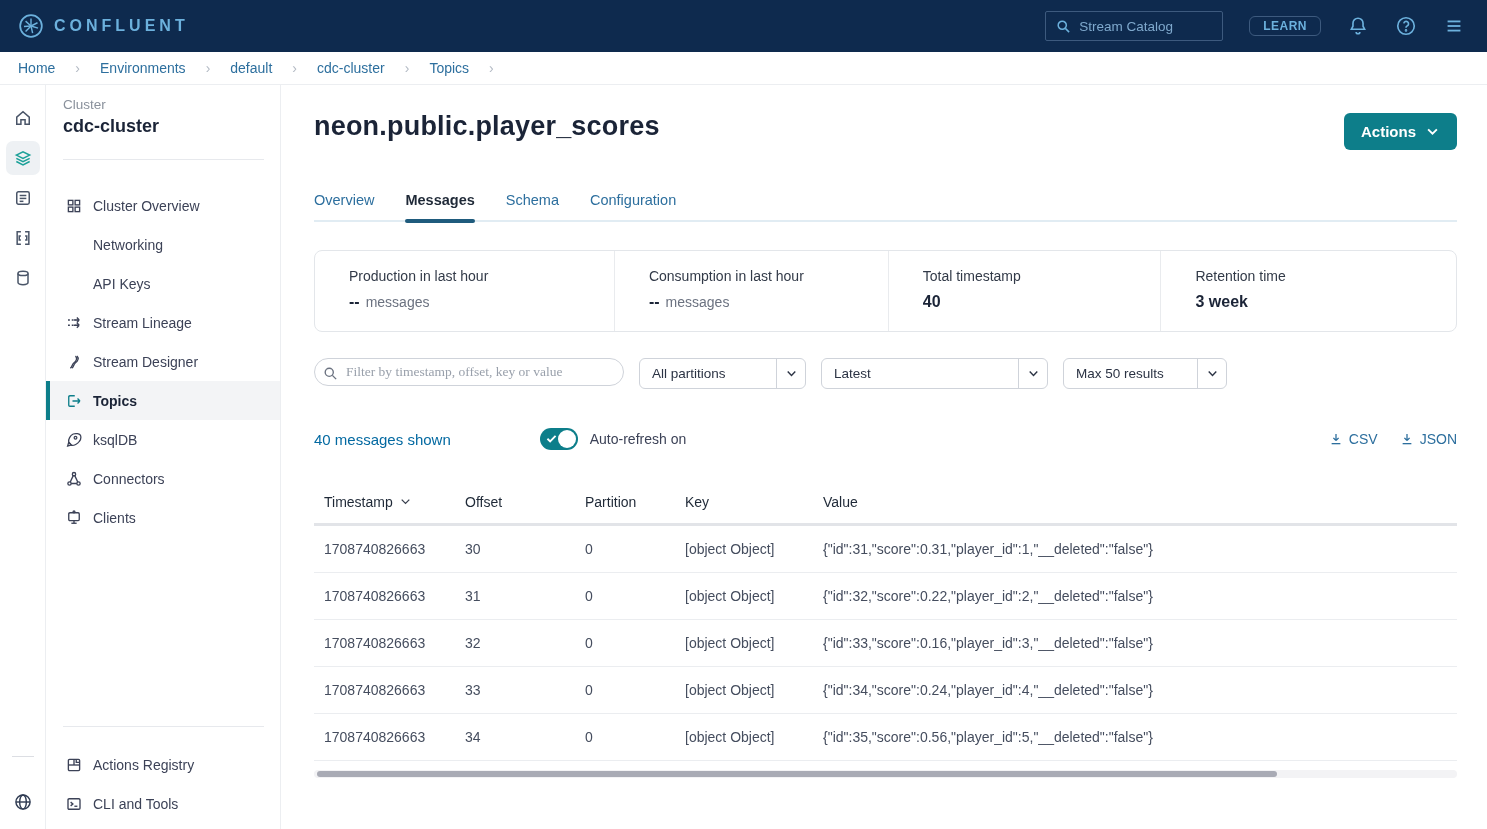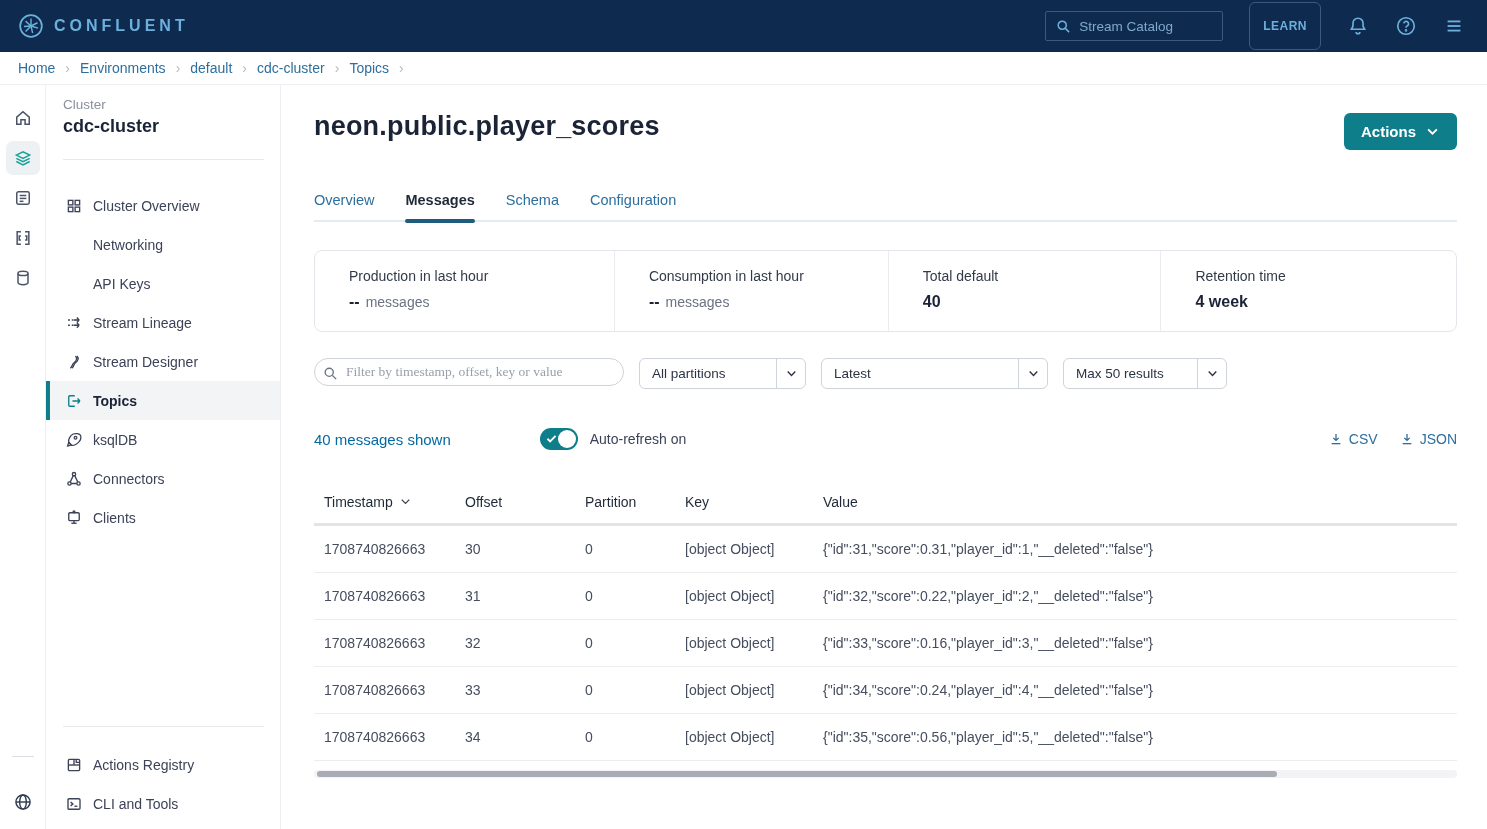--- a/index.html
+++ b/index.html
@@ -10,27 +10,27 @@
   .navbar { height:52px; background:#0e2a4e; display:flex; align-items:center; padding:0 22px 0 18px; }
   .brand { display:flex; align-items:center; gap:10px; color:#6cb1dd; }
   .brand-logo { width:26px; height:26px; }
   .brand-name { font-size:16px; letter-spacing:4px; font-weight:700; color:#6cb1dd; }
   .nav-right { margin-left:auto; display:flex; align-items:center; gap:26px; }
   .nav-search { display:flex; align-items:center; gap:8px; width:178px; height:30px;
     border:1px solid #3d5a7e; border-radius:2px; padding:0 10px; color:#6cb1dd; }
   .nav-search input { background:transparent; border:none; outline:none; color:#a8cbe6; width:120px; font-size:13.5px;
     font-family:"Liberation Sans", sans-serif; }
   .nav-search input::placeholder { color:#7fa9cd; }
-  .learn-btn { height:48px; padding:0 13px; border:1px solid #3d5a7e; border-radius:6px; background:transparent;
+  .learn-btn { height:20px; padding:0 13px; border:1px solid #3d5a7e; border-radius:6px; background:transparent;
     color:#6cb1dd; font-size:12px; font-weight:700; letter-spacing:.5px; cursor:pointer;
     font-family:"Liberation Sans", sans-serif; }
   .nav-icon { width:22px; height:22px; color:#6cb1dd; cursor:pointer; }
 
   
-  .breadcrumb { height:33px; display:flex; align-items:center; padding:0 18px; gap:10px;
+  .breadcrumb { height:33px; display:flex; align-items:center; padding:0 18px; gap:20px;
     border-bottom:1px solid #eceef1; font-size:14px; }
   .crumb { color:#2d6f9e; text-decoration:none; cursor:pointer; }
   .crumb-sep { color:#b3bac4; font-size:14px; }
 
   
   .layout { display:flex; height:744px; }
 
   
   .rail { width:46px; border-right:1px solid #eceef1; display:flex; flex-direction:column; align-items:center;
     padding-top:16px; }
@@ -345,29 +345,29 @@
           </div>
         </div>
         <div class="stat">
           <div class="stat-label">Consumption in last hour</div>
           <div class="stat-value-row">
             <span class="stat-value">--</span>
             <span class="stat-suffix">messages</span>
           </div>
         </div>
         <div class="stat">
-          <div class="stat-label">Total default</div>
+          <div class="stat-label">Total timestamp</div>
           <div class="stat-value-row">
             <span class="stat-value">40</span>
           </div>
         </div>
         <div class="stat">
           <div class="stat-label">Retention time</div>
           <div class="stat-value-row">
-            <span class="stat-value">4 week</span>
+            <span class="stat-value">3 week</span>
           </div>
         </div>
       </div>
 
     <div class="filter-row">
       <div class="filter-search">
         <svg viewBox="0 0 24 24" fill="none" stroke="currentColor" stroke-width="2.2">
             <circle cx="10" cy="10" r="6.5"></circle>
             <line x1="15" y1="15" x2="21" y2="21"></line>
           </svg>

